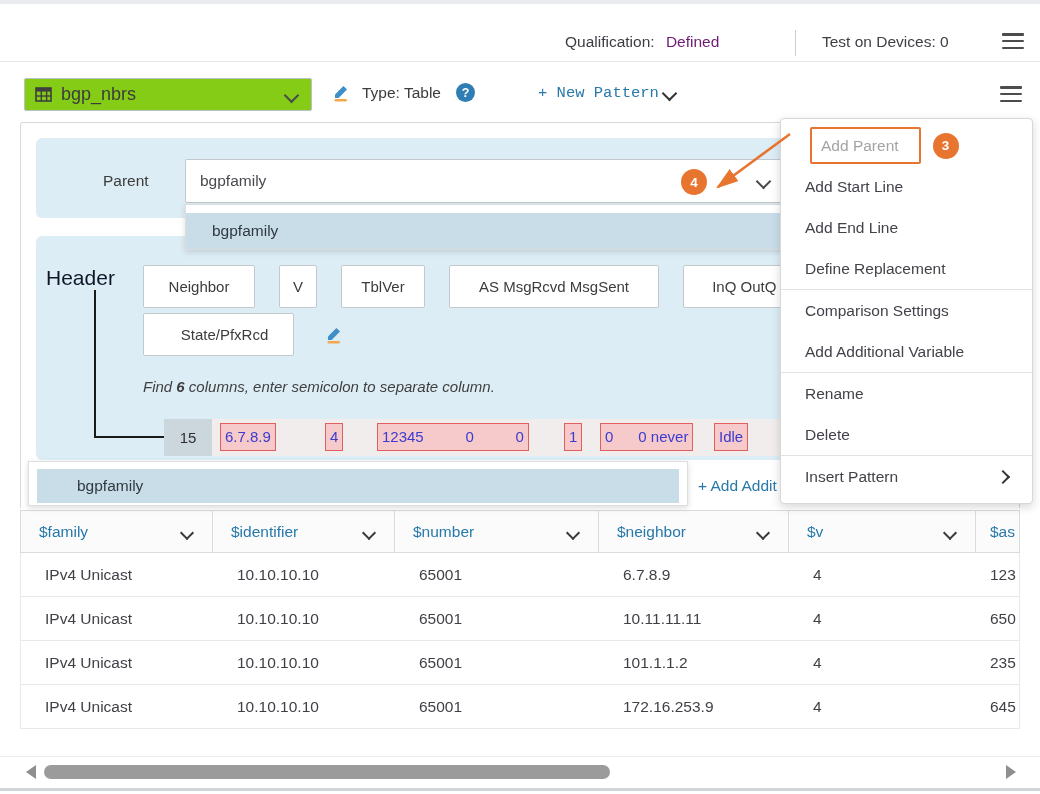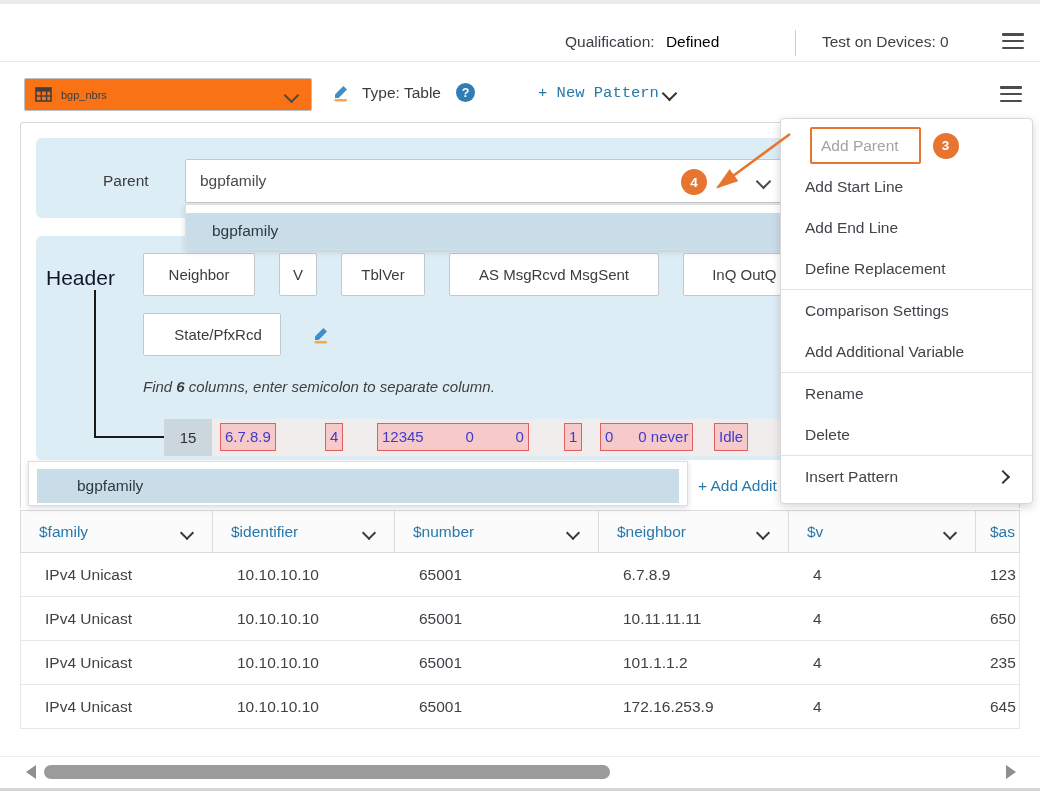--- a/index.html
+++ b/index.html
@@ -10,31 +10,31 @@
   }
   .abs{position:absolute;}
 
   
   .top-strip{left:0;top:0;width:1040px;height:4px;background:#e9ebee;}
   .hdr-divider{left:0;top:61px;width:1040px;height:1px;background:#e4e7ea;}
   .bot-strip{left:0;top:788px;width:1040px;height:3px;background:#d2d6d9;}
 
   .qual-row{top:33px;font-size:15.5px;}
   .q-label{color:#3c3c44;}
-  .q-link{color:#000000;}
+  .q-link{color:#701a75;}
   .v-div{left:795px;top:30px;width:1px;height:26px;background:#c9ced2;}
 
   .hamburger{width:22px;height:16px;display:flex;flex-direction:column;justify-content:space-between;cursor:pointer;}
   .hamburger span{display:block;height:2.5px;background:#4c4c4c;border-radius:1px;}
 
   
   .parser-select{
-    left:24px;top:78px;width:288px;height:33px;background:#f97316;
+    left:24px;top:78px;width:288px;height:33px;background:#84cc16;
     border:1px solid #b9c0c6;border-radius:2px;display:flex;align-items:center;
-    padding:0 10px;box-sizing:border-box;font-size:11px;color:#3c3c3c;cursor:pointer;
+    padding:0 10px;box-sizing:border-box;font-size:18px;color:#3c3c3c;cursor:pointer;
   }
   .parser-select .txt{margin-left:9px;}
   .chev{display:inline-block;width:8px;height:8px;border-right:2px solid #4a4a4a;border-bottom:2px solid #4a4a4a;transform:rotate(45deg);}
   .chev.big{width:9px;height:9px;}
   .chev.right{transform:rotate(-45deg);}
   .parser-select .chev{position:absolute;right:14px;top:11px;}
 
   .pencil{width:18px;height:19px;display:inline-block;}
   .type-label{left:362px;top:84px;font-size:15.5px;color:#3c3c3c;}
   .help-badge{
@@ -64,27 +64,27 @@
   .dd1{left:185px;top:204px;width:601px;height:46px;}
   .dd1 .opt{margin-top:8px;height:36px;line-height:36px;padding-left:26px;background:#c9dde9;font-size:15.5px;color:#2f3a40;cursor:pointer;}
   .dd2{left:28px;top:461px;width:660px;height:45px;}
   .dd2 .opt{margin:7px 8px 0 8px;height:34px;line-height:34px;padding-left:40px;background:#c9dde9;font-size:15.5px;color:#2f3a40;cursor:pointer;}
 
   .header-label{left:46px;top:266px;font-size:21px;color:#0f172a;}
   .elbow-v{left:94px;top:290px;width:2px;height:147px;background:#1a1a1a;}
   .elbow-h{left:94px;top:436px;width:72px;height:2px;background:#1a1a1a;}
 
   .token-row{left:143px;display:flex;gap:14px;}
-  .row1{top:253px;gap:24px;}
+  .row1{top:265px;gap:24px;}
   .row2{top:313px;align-items:center;}
   .token{
     height:43px;background:#fff;border:1px solid #c3c9cd;border-radius:2px;box-sizing:border-box;
     display:flex;align-items:center;justify-content:center;font-size:15px;color:#3c3c3c;cursor:pointer;
   }
-  .row2 .token{width:138px;padding-left:12px;}
+  .row2 .token{width:151px;padding-left:12px;}
   .row2 .pencil{margin-left:17px;}
 
   .hint{left:143px;top:378px;font-size:15px;font-style:italic;color:#3f3f3f;}
 
   .sample-row{left:164px;top:419px;width:840px;height:37px;background:#f1edec;}
   .line-no{position:absolute;left:0;top:0;width:48px;height:37px;background:#cbd6dd;color:#2f2f2f;
     font-size:15px;display:flex;align-items:center;justify-content:center;}
   .match-box{
     position:absolute;top:4px;height:28px;line-height:25px;box-sizing:border-box;
     background:#f6caca;border:1.5px solid #e06060;color:#3b3bd0;font-size:15px;

